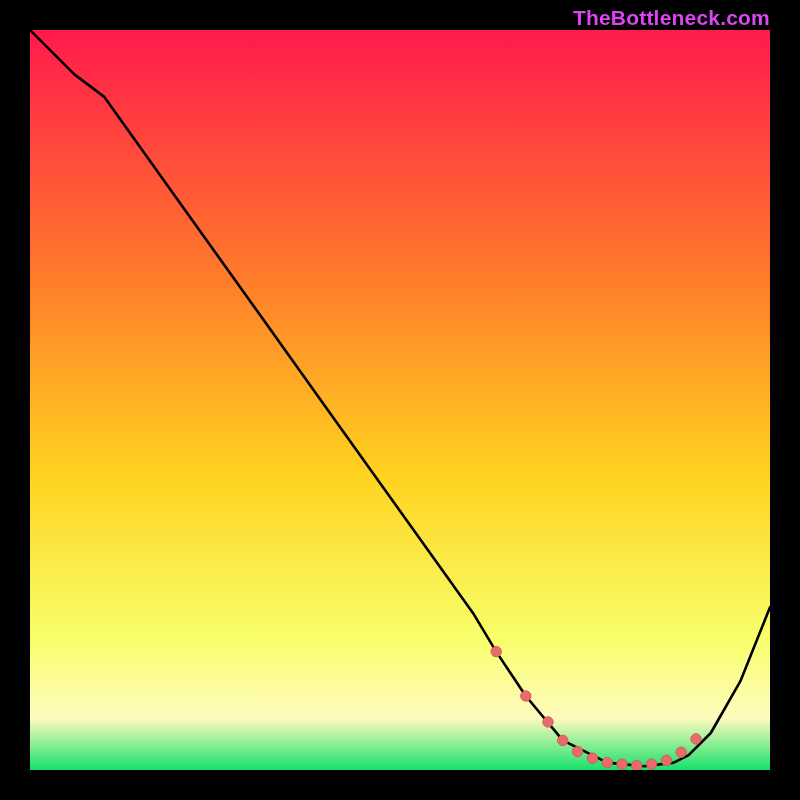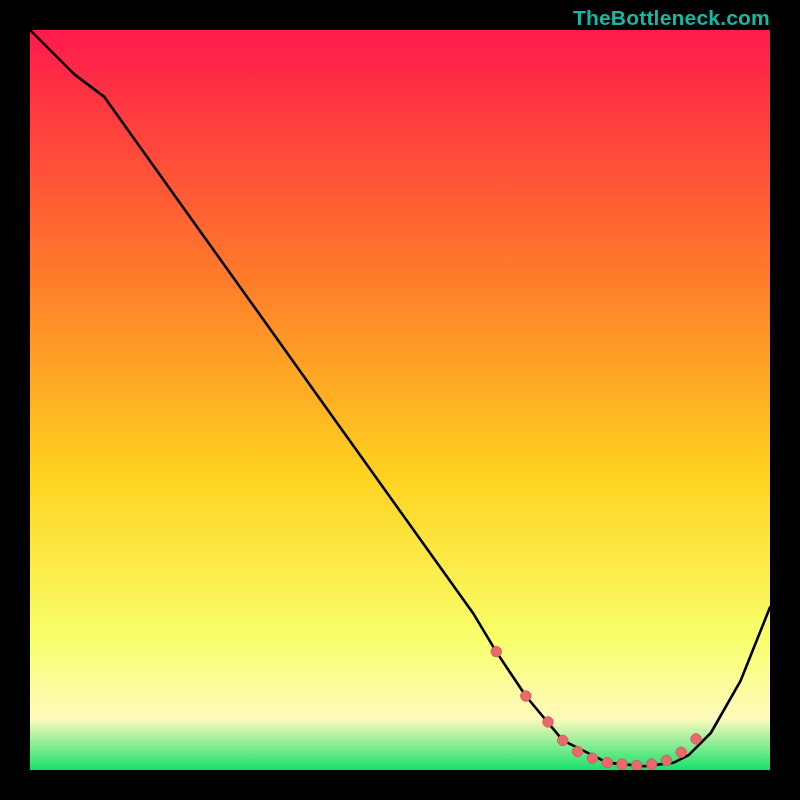--- a/index.html
+++ b/index.html
@@ -21,21 +21,21 @@
     position: absolute;
     left: 30px;
     top: 30px;
     width: 740px;
     height: 740px;
   }
   .watermark {
     position: absolute;
     top: 6px;
     right: 30px;
-    color: #14b8a6;
+    color: #d946ef;
     font-size: 21px;
     font-weight: 600;
     letter-spacing: 0.2px;
   }
   svg { display: block; }
 </style>
 </head>
 <body>
 
 <div class="stage">

